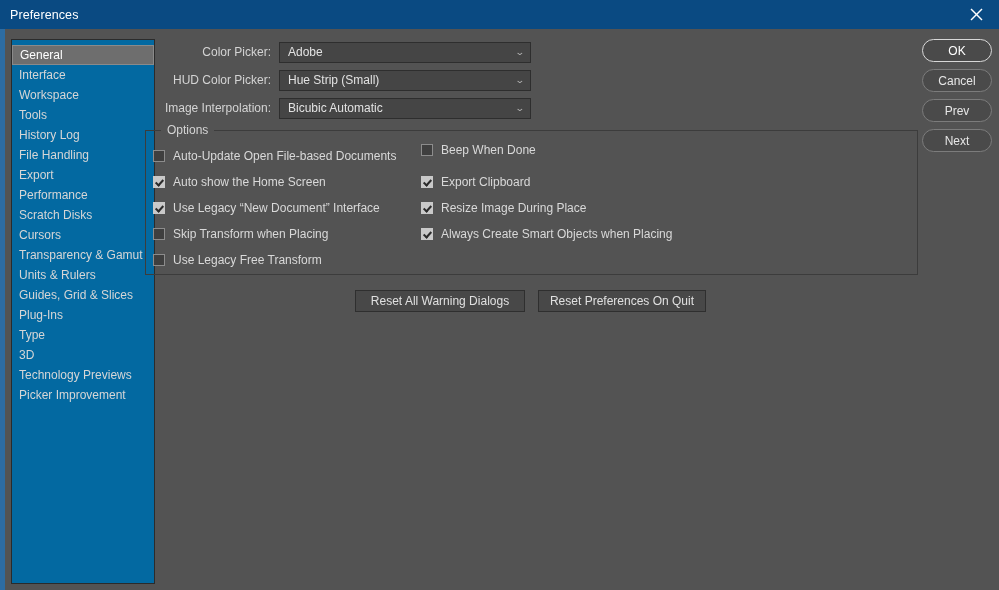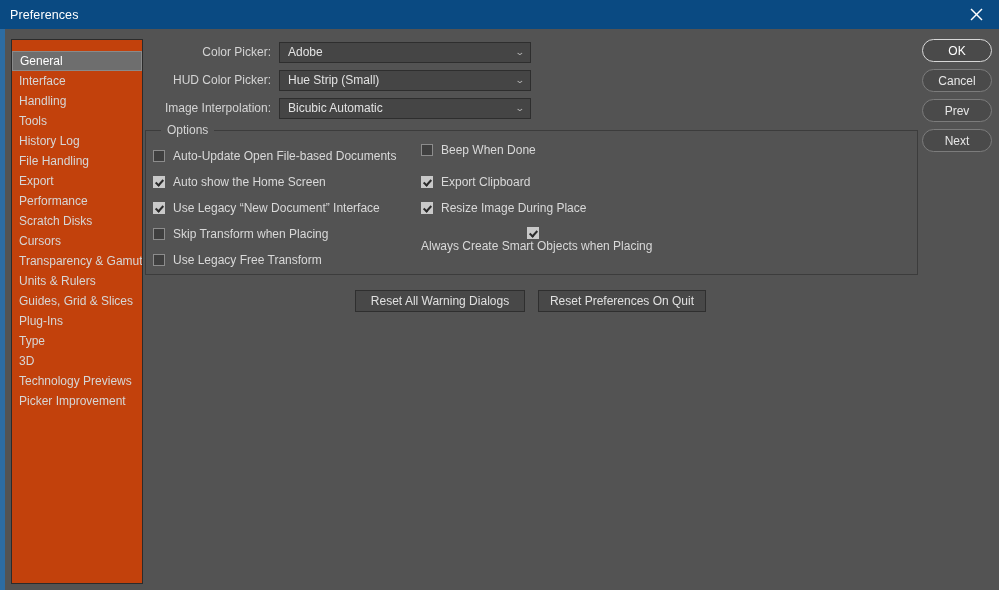--- a/index.html
+++ b/index.html
@@ -59,26 +59,26 @@
     width: 5px;
     height: 561px;
     background: #2d6ca2;
   }
 
   
   #sidebar {
     position: absolute;
     left: 11px;
     top: 39px;
-    width: 132px;
+    width: 144px;
     height: 545px;
-    background: #c2410c;
+    background: #0369a1;
     border: 1px solid #2b2b2b;
     box-sizing: border-box;
-    padding-top: 11px;
+    padding-top: 5px;
     overflow: hidden;
   }
   .side-item {
     height: 20px;
     line-height: 20px;
     padding-left: 7px;
     font-size: 12px;
     color: #d6d6d6;
     white-space: nowrap;
     box-sizing: border-box;
@@ -248,21 +248,21 @@
         <line x1="12" y1="1" x2="1" y2="12" stroke="#ffffff" stroke-width="1.4"></line>
       </svg>
     </div>
   </div>
 
   <div id="left-edge"></div>
 
   <div id="sidebar">
       <div class="side-item selected"><span>General</span></div>
       <div class="side-item"><span>Interface</span></div>
-      <div class="side-item"><span>Handling</span></div>
+      <div class="side-item"><span>Workspace</span></div>
       <div class="side-item"><span>Tools</span></div>
       <div class="side-item"><span>History Log</span></div>
       <div class="side-item"><span>File Handling</span></div>
       <div class="side-item"><span>Export</span></div>
       <div class="side-item"><span>Performance</span></div>
       <div class="side-item"><span>Scratch Disks</span></div>
       <div class="side-item"><span>Cursors</span></div>
       <div class="side-item"><span>Transparency &amp; Gamut</span></div>
       <div class="side-item"><span>Units &amp; Rulers</span></div>
       <div class="side-item"><span>Guides, Grid &amp; Slices</span></div>
@@ -327,21 +327,21 @@
           <span class="check-label">Beep When Done</span>
         </div>
         <div class="check-row" style="left: 278px; top: 136px;">
           <span class="cbox checked"></span>
           <span class="check-label">Export Clipboard</span>
         </div>
         <div class="check-row" style="left: 278px; top: 162px;">
           <span class="cbox checked"></span>
           <span class="check-label">Resize Image During Place</span>
         </div>
-        <div class="check-row" style="left: 278px; top: 188px; flex-direction: column;">
+        <div class="check-row" style="left: 278px; top: 188px;">
           <span class="cbox checked"></span>
           <span class="check-label">Always Create Smart Objects when Placing</span>
         </div>
       </div>
 
     <div id="resets-host">
         <div class="reset-btn" style="left: 212px; top: 251px; width: 170px;">
           <span>Reset All Warning Dialogs</span>
         </div>
         <div class="reset-btn" style="left: 395px; top: 251px; width: 168px;">

